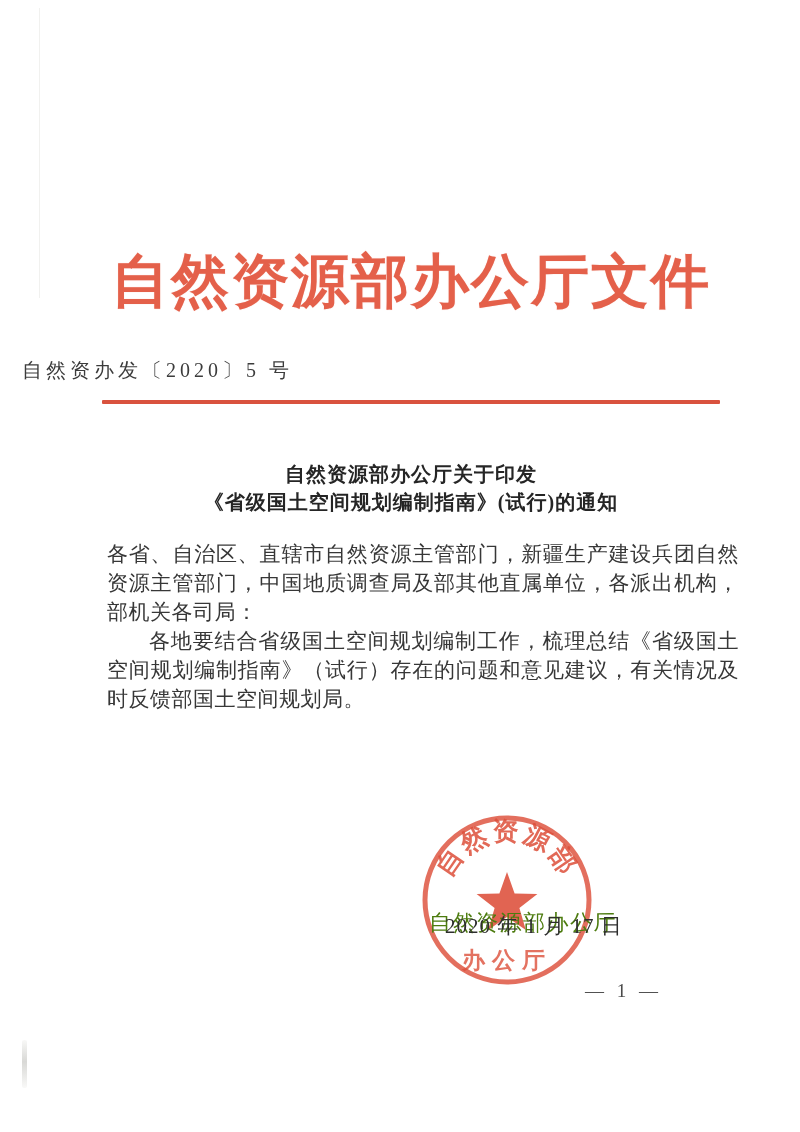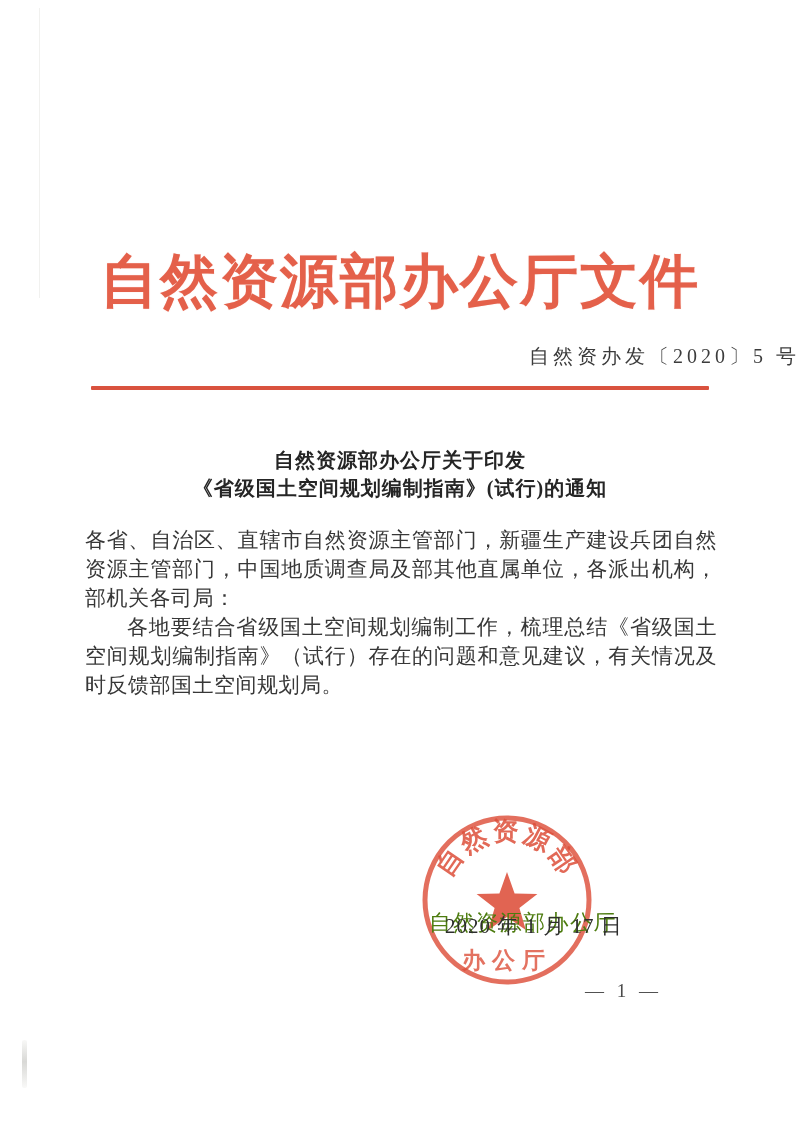--- a/index.html
+++ b/index.html
@@ -7,20 +7,21 @@
   body {
     width: 800px; height: 1132px;
     font-family: "Liberation Serif", "DejaVu Serif", serif;
     overflow: hidden;
   }
   .page {
     position: relative;
     width: 800px; height: 1132px;
     background: #ffffff;
     padding-top: 246px;
+    padding-left: 22px;
   }
   
   .scan-edge-left {
     position: absolute; left: 39px; top: 8px;
     width: 1px; height: 290px;
     background: #f1f1ef;
   }
   .scan-smudge {
     position: absolute; left: 22px; top: 1040px;
     width: 5px; height: 48px;
@@ -30,22 +31,22 @@
   .header-title {
     text-align: center;
     font-size: 58px;
     font-weight: bold;
     letter-spacing: 2px;
     line-height: 1.25;
     color: #e4604a;
     text-shadow: 0 0 1px rgba(228,96,74,0.35);
   }
   .doc-number {
-    margin-top: 24px;
-    text-align: right;
+    margin-top: 38px;
+    text-align: left;
     font-size: 20px;
     letter-spacing: 4px;
     color: #3c3c3c;
   }
   .red-divider {
     width: 618px;
     height: 4px;
     margin: 16px auto 0 auto;
     background: #d9523e;
     border-radius: 1px;

